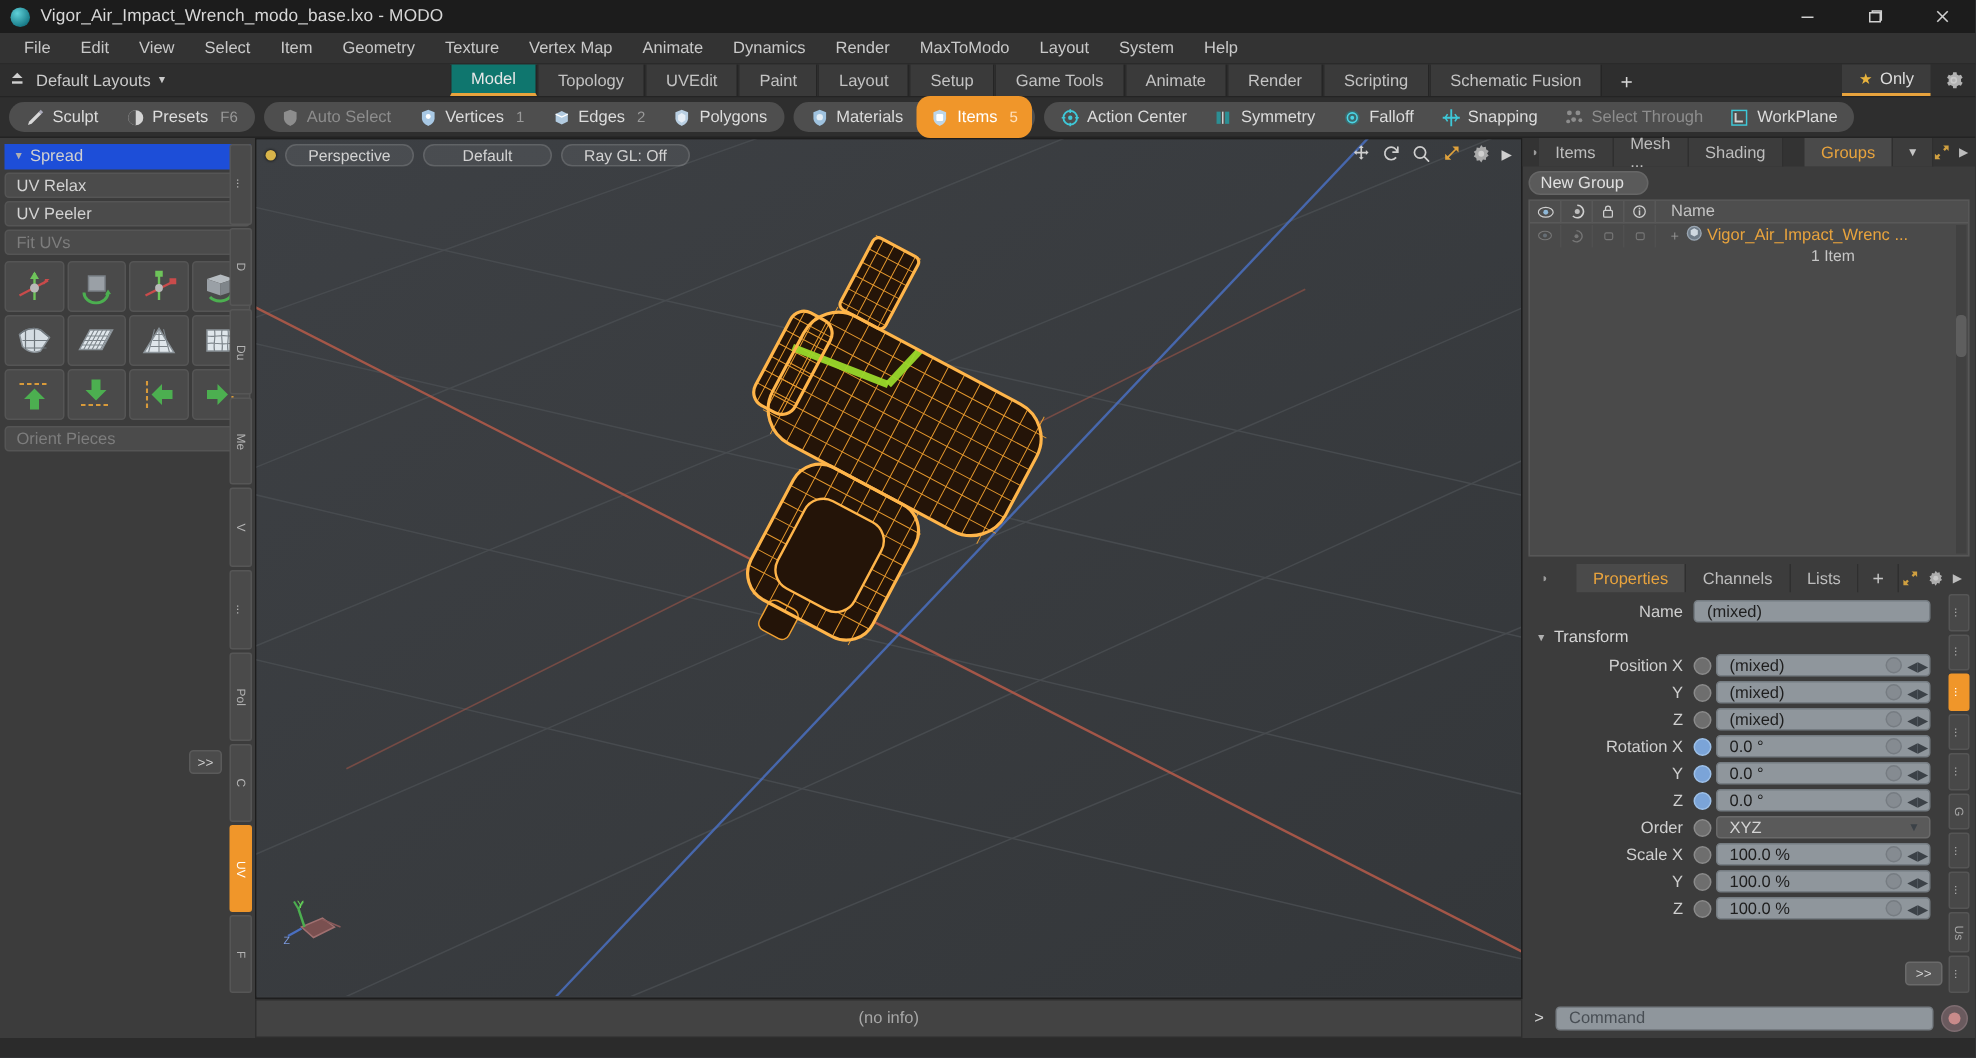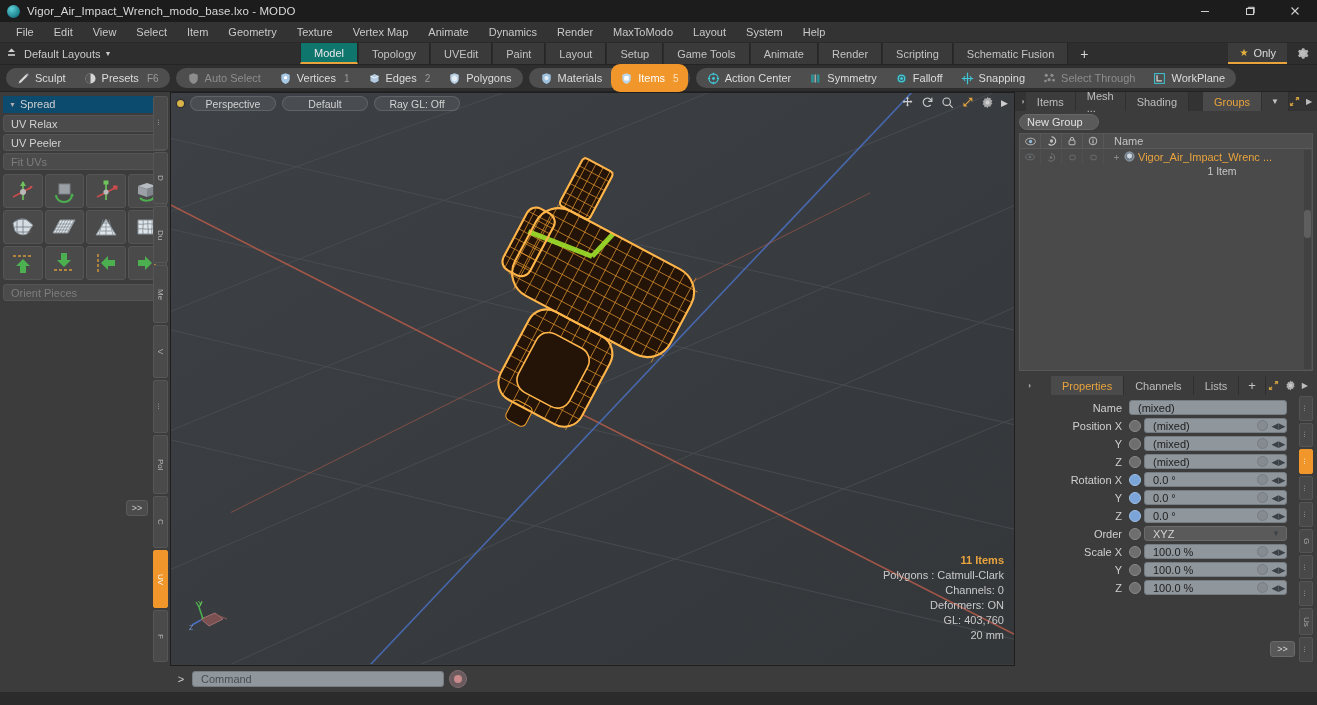--- a/index.html
+++ b/index.html
@@ -96,21 +96,21 @@
   .main { display: flex; height: 574px; background: #2b2b2b; }
 
   
   .leftpanel { width: 170px; flex: 0 0 auto; background: #3c3c3c; padding: 4px 3px 0 3px; position: relative;}
   .lp-btn {
     height: 17px; line-height: 17px; background: #4b4b4b; border: 1px solid #555;
     border-radius: 3px; margin-bottom: 2px; padding-left: 7px; font-size: 11px; color: #d2d2d2;
   }
   .lp-btn.dimmed { color: #7d7d7d; }
   .lp-sect {
-    height: 17px; line-height: 17px; background: #0c4a6e; margin-bottom: 2px;
+    height: 17px; line-height: 17px; background: #1d4ed8; margin-bottom: 2px;
     padding-left: 6px; font-size: 11px; color: #d0d0d0; display:flex; align-items:center; gap:4px;
   }
   .tri { font-size: 7px; color: #b0b0b0; }
   .icon-grid { display: grid; grid-template-columns: repeat(4, 1fr); gap: 2px; margin: 4px 0 4px 0;}
   .icon-cell {
     height: 34px; background: #4a4a4a; border: 1px solid #555; border-radius: 3px;
     display: flex; align-items: center; justify-content: center;
   }
   .icon-cell svg { display:block; }
   .lp-more {
@@ -681,28 +681,20 @@
         <span>
           <svg width="13" height="13" viewBox="0 0 16 16" fill="#cfcfcf">
               <circle cx="8" cy="8" r="2.4"></circle>
               <path d="M8 .8l1.4 1.9 2.3-.5.4 2.3 2 1.2-1.3 2 1.3 2-2 1.2-.4 2.3-2.3-.5L8 15.2l-1.4-1.9-2.3.5-.4-2.3-2-1.2 1.3-2-1.3-2 2-1.2.4-2.3 2.3.5z" opacity=".75"></path>
             </svg>
         </span>
         <span style="color:#cfcfcf;font-size:9px">▶</span>
       </div>
     </div>
 
-    <div class="vp-stats">
-      <div class="items">11 Items</div>
-      <div>Polygons : Catmull-Clark</div>
-      <div>Channels: 0</div>
-      <div>Deformers: ON</div>
-      <div>GL: 403,760</div>
-      <div>20 mm</div>
-    </div>
 
     <div class="vp-gizmo">
       <svg width="48" height="44" viewBox="0 0 48 44">
         <path d="M16 22 L30 16 L38 22 L24 29z" fill="#7a5050" stroke="#a07070" stroke-width="1"></path>
         <line x1="18" y1="22" x2="14" y2="10" stroke="#4caf50" stroke-width="1.6"></line>
         <line x1="14" y1="10" x2="11" y2="5" stroke="#4caf50" stroke-width="1.4"></line>
         <line x1="14" y1="10" x2="17" y2="5" stroke="#4caf50" stroke-width="1.4"></line>
         <text x="13" y="9" fill="#6fcf5a" font-size="7" font-family="Liberation Sans, sans-serif">Y</text>
         <line x1="16" y1="23" x2="7" y2="28" stroke="#4a6fc0" stroke-width="1.6"></line>
         <text x="4" y="33" fill="#7d9ce0" font-size="7" font-family="Liberation Sans, sans-serif">Z</text>
@@ -832,20 +824,24 @@
           <span style="font-size:8px">▶</span>
         </div>
       </div>
 
       <div class="prop-body">
         <div class="prow">
           <div class="plabel">Name</div>
           <div class="pfield">(mixed)</div>
         </div>
 
+        <div class="psect">
+          <span class="tri">▼</span>
+          <span>Transform</span>
+        </div>
 
         <div id="prop-rows">
             <div class="prow">
               <div class="plabel">Position X</div>
               <span class="pknob"></span>
               <div class="pfield">
                 <span>(mixed)</span>
                 <span class="pminiknob"></span>
                 <span class="pstepper">◀▶</span>
               </div>
@@ -949,20 +945,21 @@
             <div class="rvtab">Us</div>
             <div class="rvtab">...</div>
           </div>
       </div>
     </div>
   </div>
 </div>
 
 <div class="bottombar">
   <div class="bb-left"></div>
+  <div class="bb-mid">(no info)</div>
   <div class="bb-right">
     <span class="cmd-arrow">&gt;</span>
     <div class="cmd-input" title="Command">
       <span>Command</span>
     </div>
     <div class="rec-btn">
         <i></i>
       </div>
   </div>
 </div>

